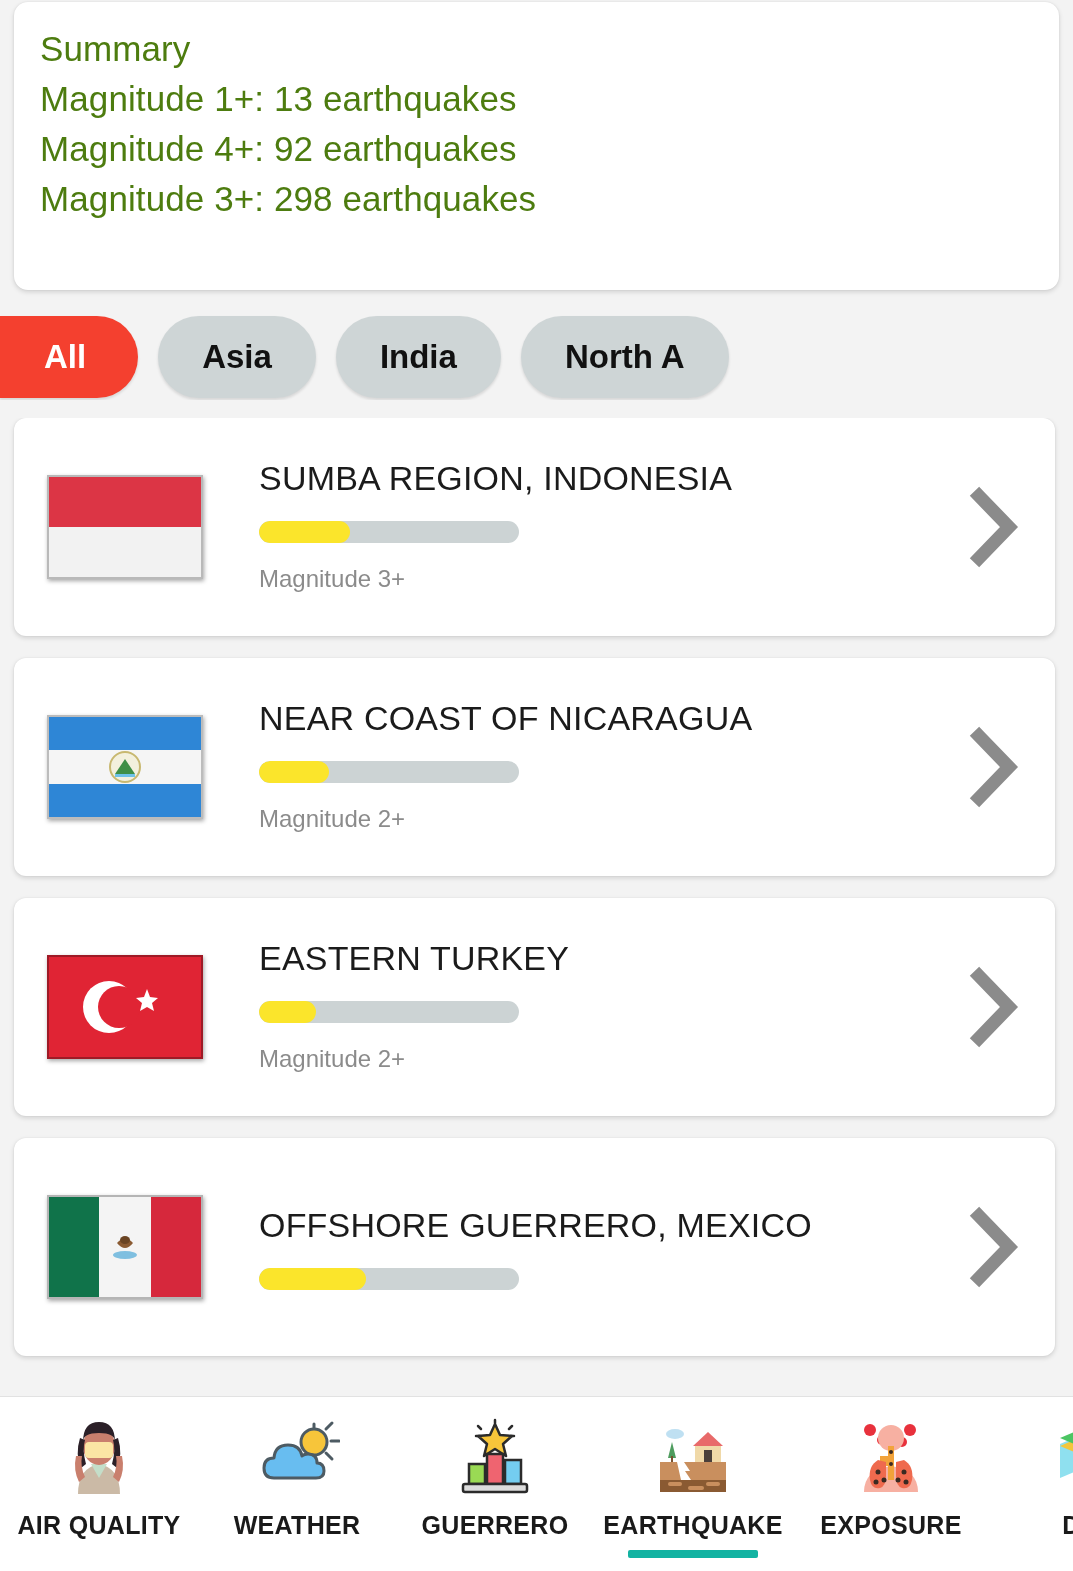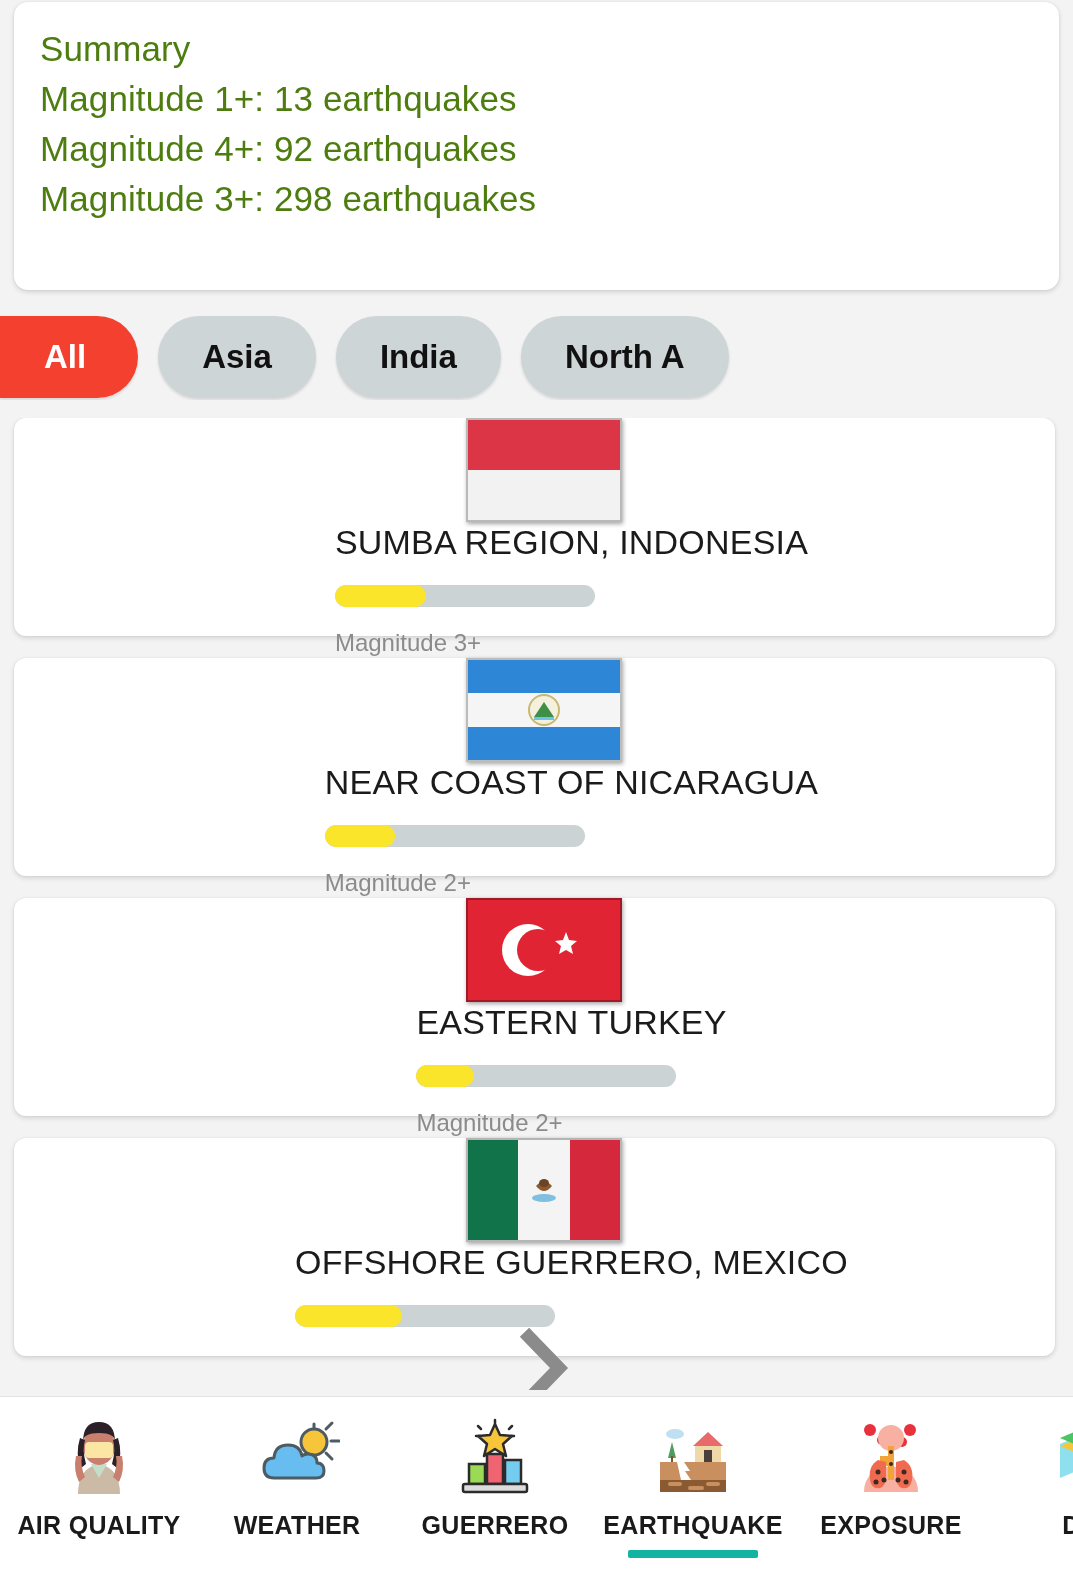--- a/index.html
+++ b/index.html
@@ -90,22 +90,21 @@
 
   .quake-card {
     position: relative;
     margin: 0 18px 22px 14px;
     height: 218px;
     background: #ffffff;
     border-radius: 12px;
     box-shadow: 0 2px 5px rgba(0,0,0,0.14), 0 0 2px rgba(0,0,0,0.07);
     display: flex;
     align-items: center;
-    padding: 0 26px 0 44px;
-    flex-direction: column;
+    padding: 0 26px 0 32px;
   }
 
   .flag {
     flex: 0 0 auto;
     width: 157px;
     display: flex;
     align-items: center;
     justify-content: center;
   }
 

